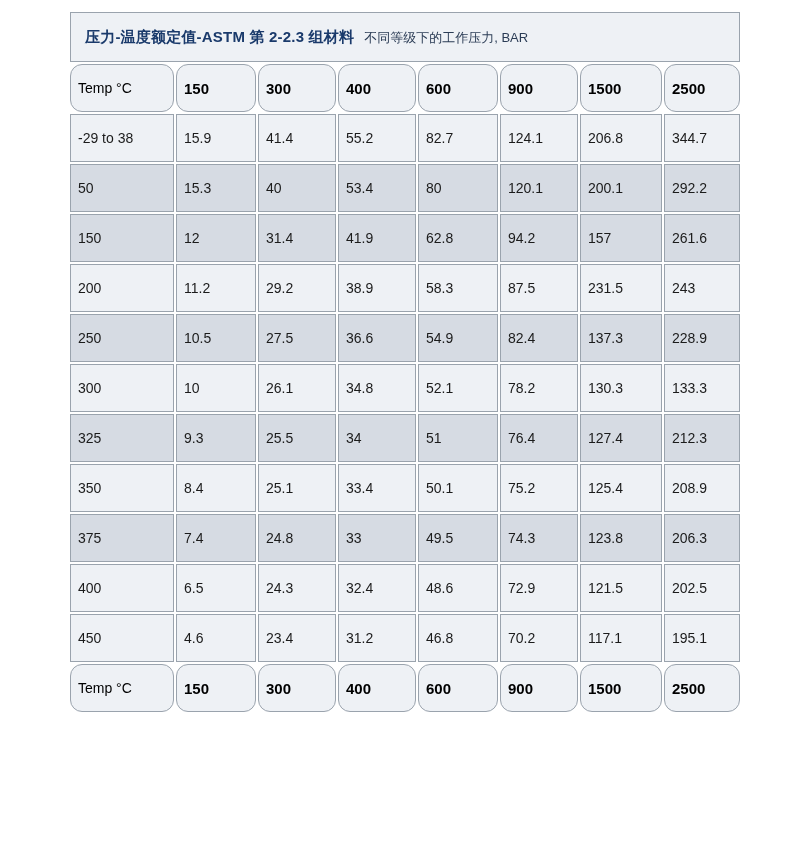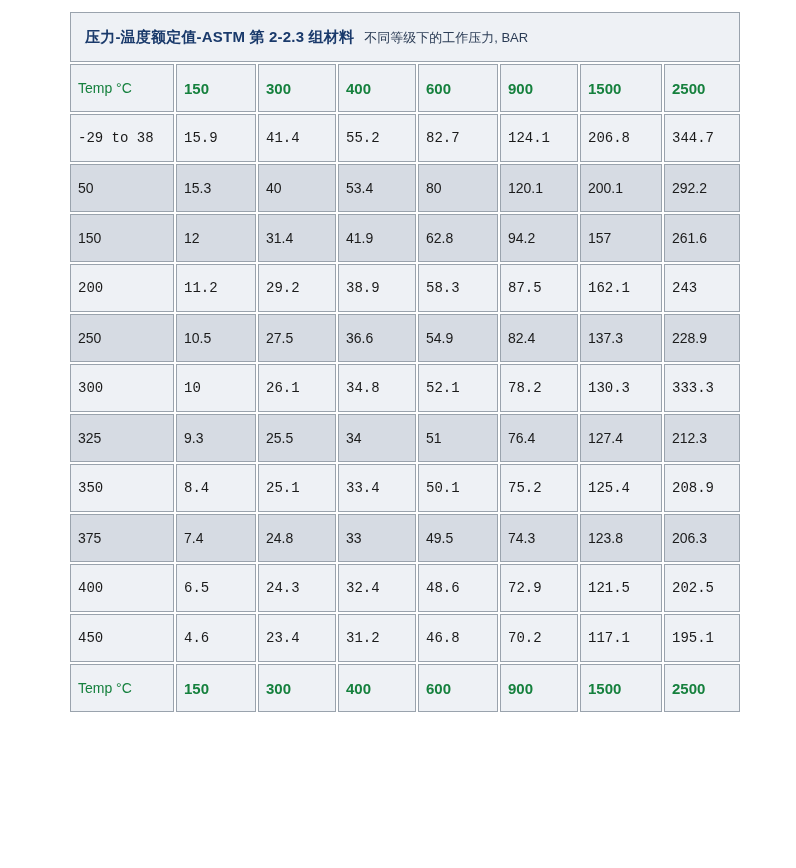--- a/index.html
+++ b/index.html
@@ -34,21 +34,20 @@
     color: #1b1b1b;
     padding: 0 0 0 7px;
     height: 48px;
     vertical-align: middle;
     box-sizing: border-box;
     white-space: nowrap;
     overflow: hidden;
   }
   table.ratings td.light {
     background: #eef1f5;
-    font-family: Liberation Mono, monospace;
   }
   table.ratings td.title-cell {
     height: 50px;
     background: #eef1f5;
     padding-left: 14px;
   }
   .title-main {
     font-weight: bold;
     font-size: 15px;
     color: #1a3a6b;
@@ -57,21 +56,22 @@
   .title-sub {
     font-weight: normal;
     font-size: 13px;
     color: #2b3c55;
     margin-left: 10px;
   }
   table.ratings td.hdr {
     background: #eef1f5;
     font-weight: bold;
     font-size: 15px;
-    color: #15803d;
+    color: #000000;
+    border-radius: 12px;
   }
   table.ratings td.hdr.temp {
     font-weight: normal;
     font-size: 14px;
   }
   
   col.c0 { width: 104px; }
   col.c1 { width: 80px; }
   col.c2 { width: 78px; }
   col.c3 { width: 78px; }
@@ -142,42 +142,42 @@
         <td>157</td>
         <td>261.6</td>
       </tr>
       <tr>
         <td class="light">200</td>
         <td class="light">11.2</td>
         <td class="light">29.2</td>
         <td class="light">38.9</td>
         <td class="light">58.3</td>
         <td class="light">87.5</td>
-        <td class="light">162.1</td>
+        <td class="light">231.5</td>
         <td class="light">243</td>
       </tr>
       <tr>
         <td>250</td>
         <td>10.5</td>
         <td>27.5</td>
         <td>36.6</td>
         <td>54.9</td>
         <td>82.4</td>
         <td>137.3</td>
         <td>228.9</td>
       </tr>
       <tr>
         <td class="light">300</td>
         <td class="light">10</td>
         <td class="light">26.1</td>
         <td class="light">34.8</td>
         <td class="light">52.1</td>
         <td class="light">78.2</td>
         <td class="light">130.3</td>
-        <td class="light">333.3</td>
+        <td class="light">133.3</td>
       </tr>
       <tr>
         <td>325</td>
         <td>9.3</td>
         <td>25.5</td>
         <td>34</td>
         <td>51</td>
         <td>76.4</td>
         <td>127.4</td>
         <td>212.3</td>

